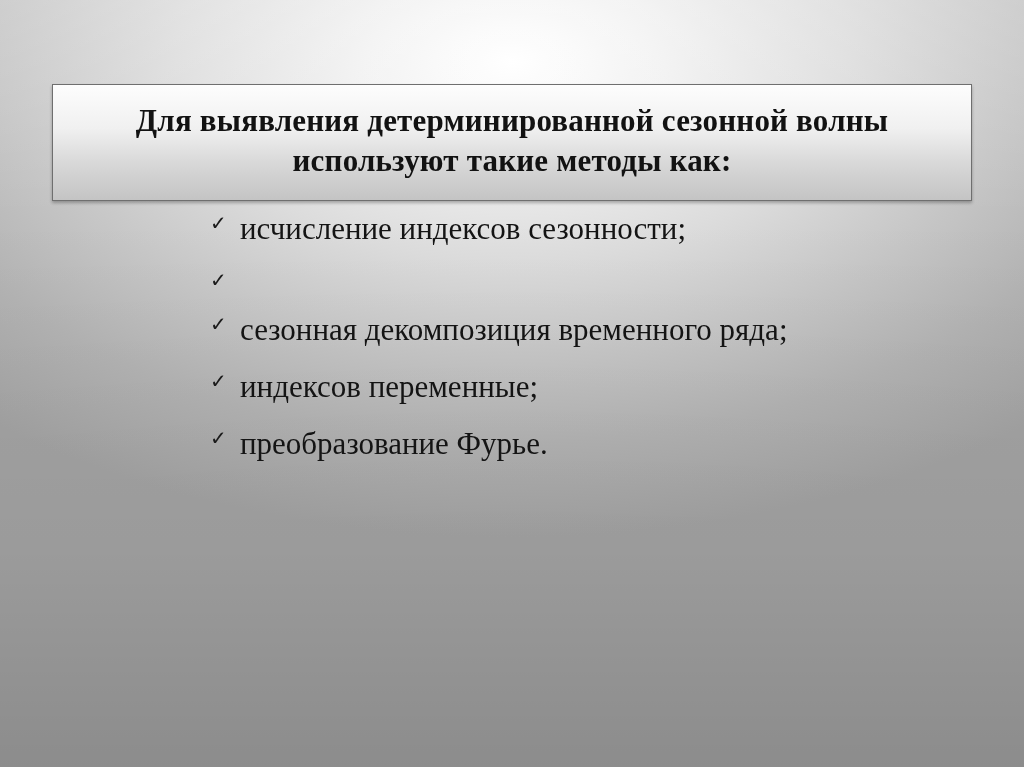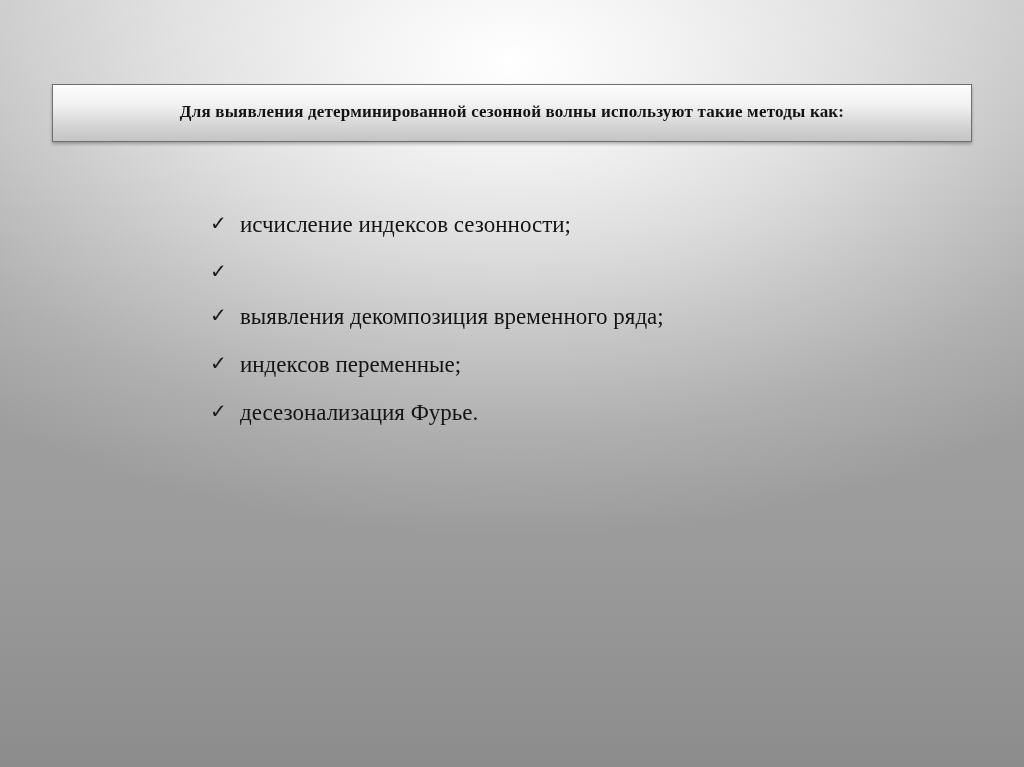--- a/index.html
+++ b/index.html
@@ -43,21 +43,21 @@
     background: linear-gradient(180deg, #fdfdfd 0%, #f0f0f0 38%, #d8d8d8 68%, #c4c4c4 100%);
     box-shadow: 0 2px 3px rgba(0,0,0,0.28);
     z-index: 2;
   }
 
   .title-text {
     margin: 0;
     text-align: center;
     font-family: "Liberation Serif", serif;
     font-weight: bold;
-    font-size: 17px;
+    font-size: 31px;
     line-height: 1.30;
     color: #121212;
     letter-spacing: 0.2px;
   }
 
   .content {
     position: absolute;
     left: 210px;
     top: 212px;
     width: 740px;
@@ -75,21 +75,21 @@
     width: 30px;
     margin-top: 1px;
     font-family: "DejaVu Sans", sans-serif;
     font-size: 20px;
     line-height: 1;
     color: #1a1a1a;
   }
 
   .bullet-text {
     font-family: "Liberation Serif", serif;
-    font-size: 23px;
+    font-size: 31px;
     line-height: 1.12;
     color: #141414;
     white-space: nowrap;
   }
 </style>
 </head>
 <body>
 
 <div class="slide">
 
@@ -103,27 +103,27 @@
       <span class="check-icon">✓</span>
       <span class="bullet-text">исчисление индексов сезонности;</span>
     </div>
 
     <div class="bullet-row">
       <span class="check-icon">✓</span>
     </div>
 
     <div class="bullet-row">
       <span class="check-icon">✓</span>
-      <span class="bullet-text">выявления декомпозиция временного ряда;</span>
+      <span class="bullet-text">сезонная декомпозиция временного ряда;</span>
     </div>
 
     <div class="bullet-row">
       <span class="check-icon">✓</span>
       <span class="bullet-text">индексов переменные;</span>
     </div>
 
     <div class="bullet-row">
       <span class="check-icon">✓</span>
-      <span class="bullet-text">десезонализация Фурье.</span>
+      <span class="bullet-text">преобразование Фурье.</span>
     </div>
 
   </div>
 </div>
 
 </body></html>

